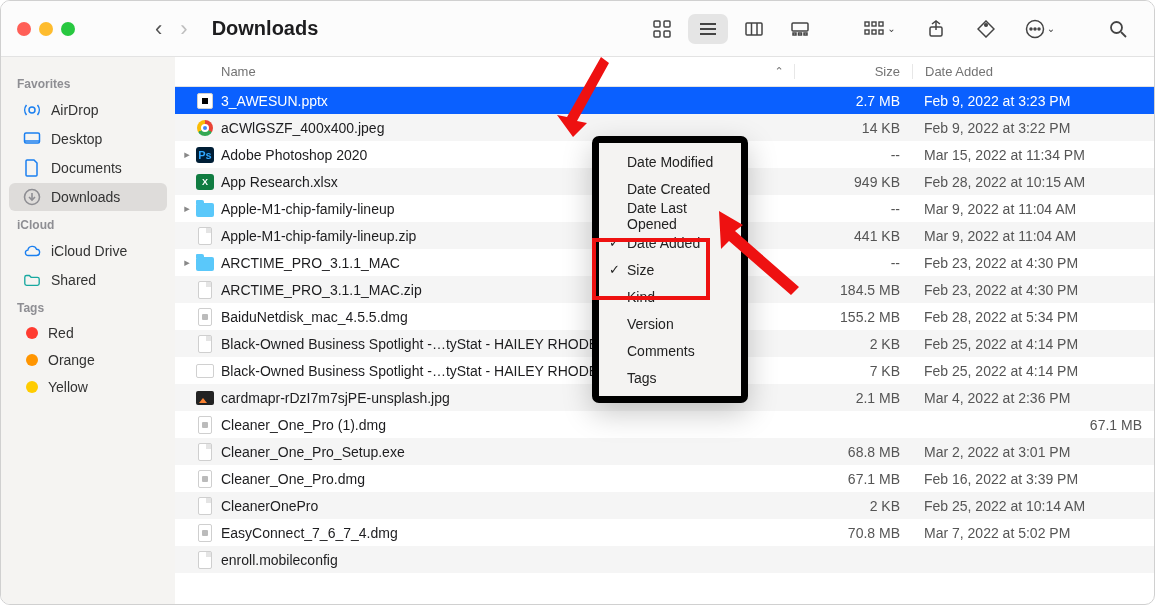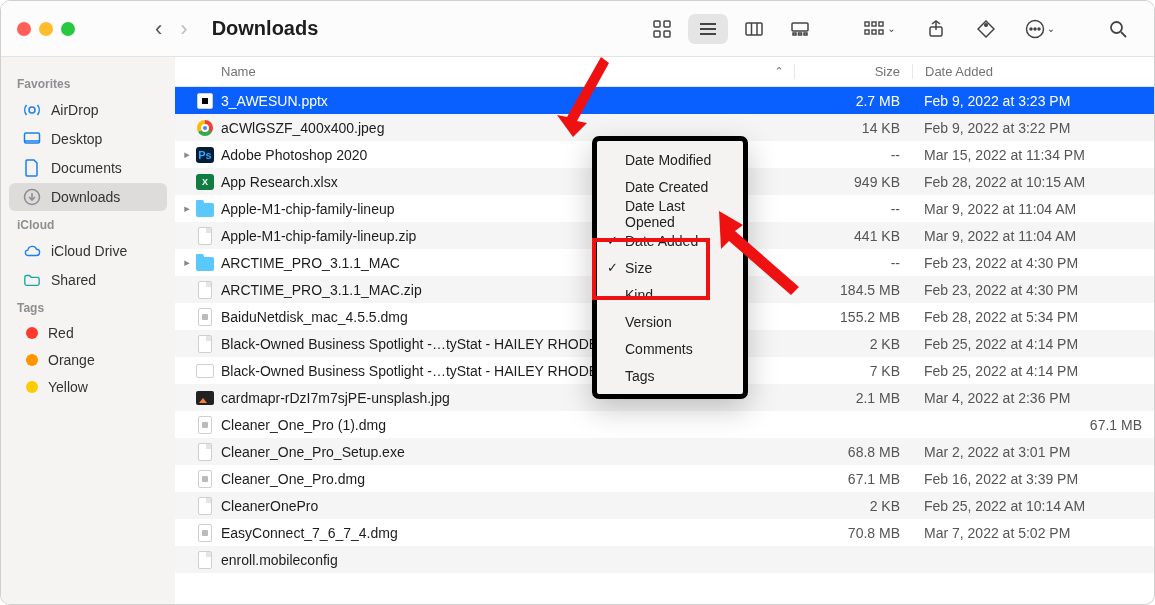--- a/index.html
+++ b/index.html
@@ -64,21 +64,21 @@
   .ic-xls{width:18px;height:16px;background:#107c41;color:#fff;font-size:9px;font-weight:700;border-radius:3px;display:flex;align-items:center;justify-content:center;}
   .ic-folder{width:18px;height:14px;background:#5ac8fa;border-radius:2px;position:relative;margin-top:2px;}
   .ic-folder::before{content:"";position:absolute;top:-3px;left:0;width:8px;height:4px;background:#5ac8fa;border-radius:1px 2px 0 0;}
   .ic-dmg{width:14px;height:18px;background:#fff;border:1px solid #cfcfcf;border-radius:2px;position:relative;}
   .ic-dmg::after{content:"";position:absolute;left:3px;top:5px;width:6px;height:6px;border-radius:1px;background:#bbb;}
   .ic-img{width:18px;height:14px;background:#222;border-radius:2px;position:relative;}
   .ic-img::after{content:"";position:absolute;left:3px;bottom:2px;width:0;height:0;border-left:4px solid transparent;border-right:4px solid transparent;border-bottom:5px solid #fa8231;}
   .ic-atpj{width:18px;height:14px;background:#fff;border:1px solid #d0d0d0;border-radius:2px;}
 
   
-  .ctxmenu{position:absolute;left:417px;top:79px;width:156px;background:#f4f3f2;border:5px solid #000000;border-radius:7px;box-shadow:0 10px 30px rgba(0,0,0,.22);padding:5px 0;z-index:50;}
+  .ctxmenu{position:absolute;left:417px;top:79px;width:156px;background:#f4f3f2;border:7px solid #000000;border-radius:7px;box-shadow:0 10px 30px rgba(0,0,0,.22);padding:5px 0;z-index:50;}
   .ctx-item{height:27px;display:flex;align-items:center;padding:0 14px 0 28px;position:relative;font-size:14px;color:#222;}
   .ctx-item .check{position:absolute;left:10px;font-size:13px;}
   .ctx-highlight{position:absolute;left:417px;top:181px;width:118px;height:62px;border:4px solid #e11;z-index:60;pointer-events:none;}
 
   
   .arrow{position:absolute;z-index:70;pointer-events:none;}
 </style>
 </head>
 <body>
 

